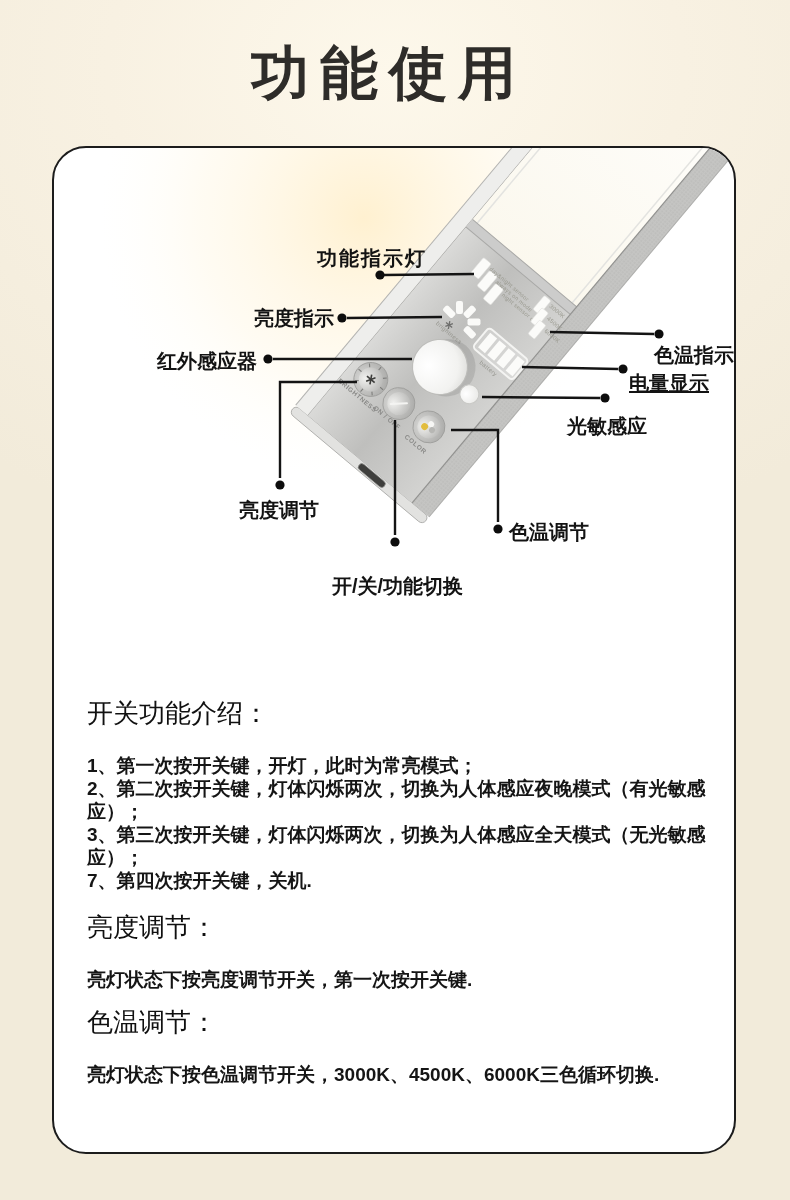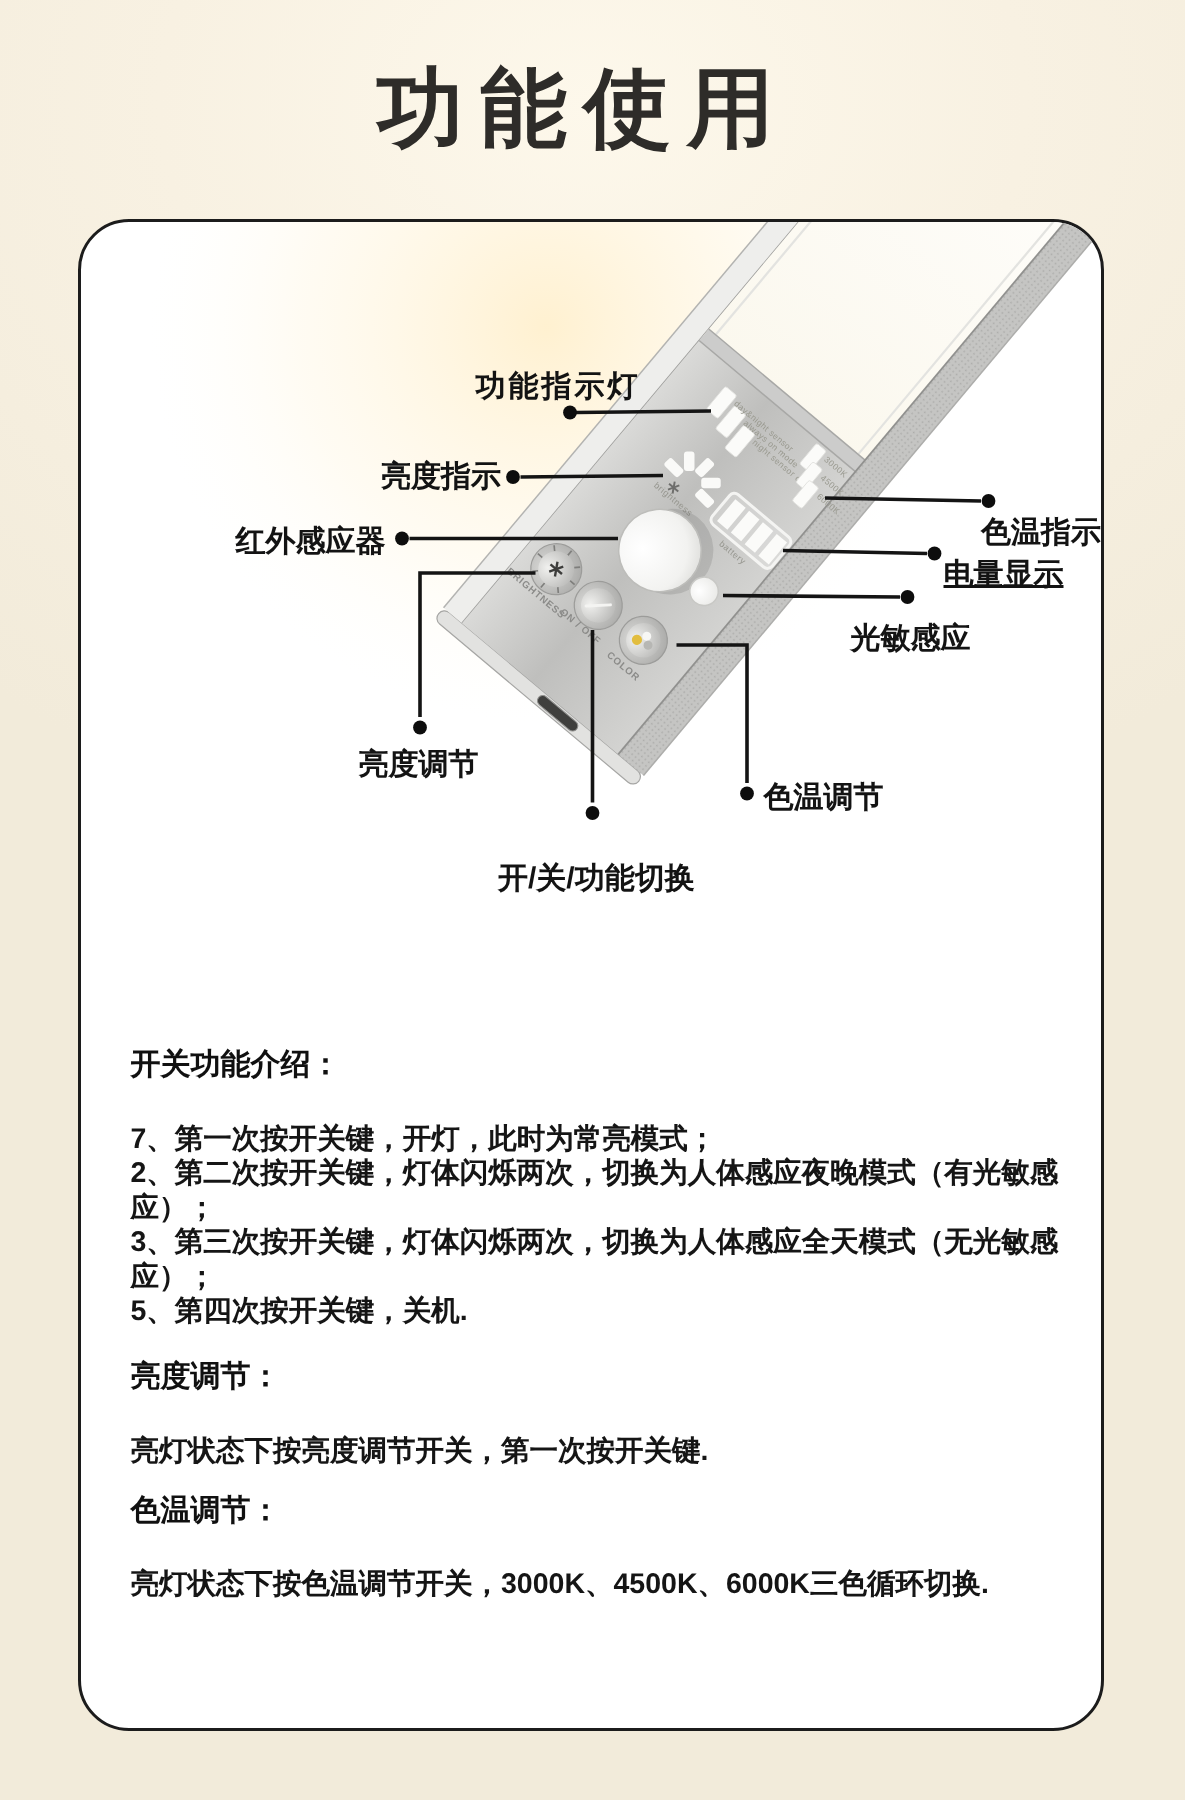--- a/index.html
+++ b/index.html
@@ -24,21 +24,21 @@
   .co1{left:263px;top:100px;letter-spacing:2px;text-align:center;}
   .co2{left:200px;top:160px;}
   .co3{left:103px;top:203px;}
   .co4{left:600px;top:197px;}
   .co5{left:575px;top:225px;text-decoration:underline;}
   .co6{left:513px;top:268px;}
   .co7{left:185px;top:352px;}
   .co8{left:278px;top:412px;margin-top:16px;}
   .co9{left:455px;top:374px;}
   .sections{position:absolute;left:33px;top:552px;width:622px;color:#151515;}
-  .sec-h{font-size:20px;font-weight:700;line-height:1;margin:0 0 28px 0;color:#101010;}
+  .sec-h{font-size:26px;font-weight:400;line-height:1;margin:0 0 28px 0;color:#101010;}
   .sec-items{font-size:19px;line-height:23px;font-weight:600;margin:0 0 22px 0;}
   .sec-body{font-size:19px;line-height:23px;font-weight:600;margin:0 0 18px 0;}
   .dlabel{font-size:6px;fill:#96968f;letter-spacing:.4px;}
   .dlabel-s{font-size:5.8px;fill:#99998f;letter-spacing:.3px;}
   .dlabel-btn{font-size:6.5px;fill:#8b8b89;font-weight:700;letter-spacing:.6px;text-anchor:middle;}
   .cline{stroke:#141414;stroke-width:2.4;fill:none;}
   .cdot{fill:#0d0d0d;}
 </style>
 </head>
 <body>
@@ -237,24 +237,24 @@
     <div class="callout co4">色温指示</div>
     <div class="callout co5">电量显示</div>
     <div class="callout co6">光敏感应</div>
     <div class="callout co7">亮度调节</div>
     <div class="callout co8">开/关/功能切换</div>
     <div class="callout co9">色温调节</div>
 
     <div class="sections">
       <div class="sec-h">开关功能介绍：</div>
       <div class="sec-items">
-        <div>7、第一次按开关键，开灯，此时为常亮模式；</div>
+        <div>1、第一次按开关键，开灯，此时为常亮模式；</div>
         <div>2、第二次按开关键，灯体闪烁两次，切换为人体感应夜晚模式（有光敏感应）；</div>
         <div>3、第三次按开关键，灯体闪烁两次，切换为人体感应全天模式（无光敏感应）；</div>
-        <div>5、第四次按开关键，关机.</div>
+        <div>7、第四次按开关键，关机.</div>
       </div>
       <div class="sec-h">亮度调节：</div>
       <div class="sec-body">亮灯状态下按亮度调节开关，第一次按开关键.</div>
       <div class="sec-h">色温调节：</div>
       <div class="sec-body">亮灯状态下按色温调节开关，3000K、4500K、6000K三色循环切换.</div>
     </div>
 
   </div>
 </div>
 

